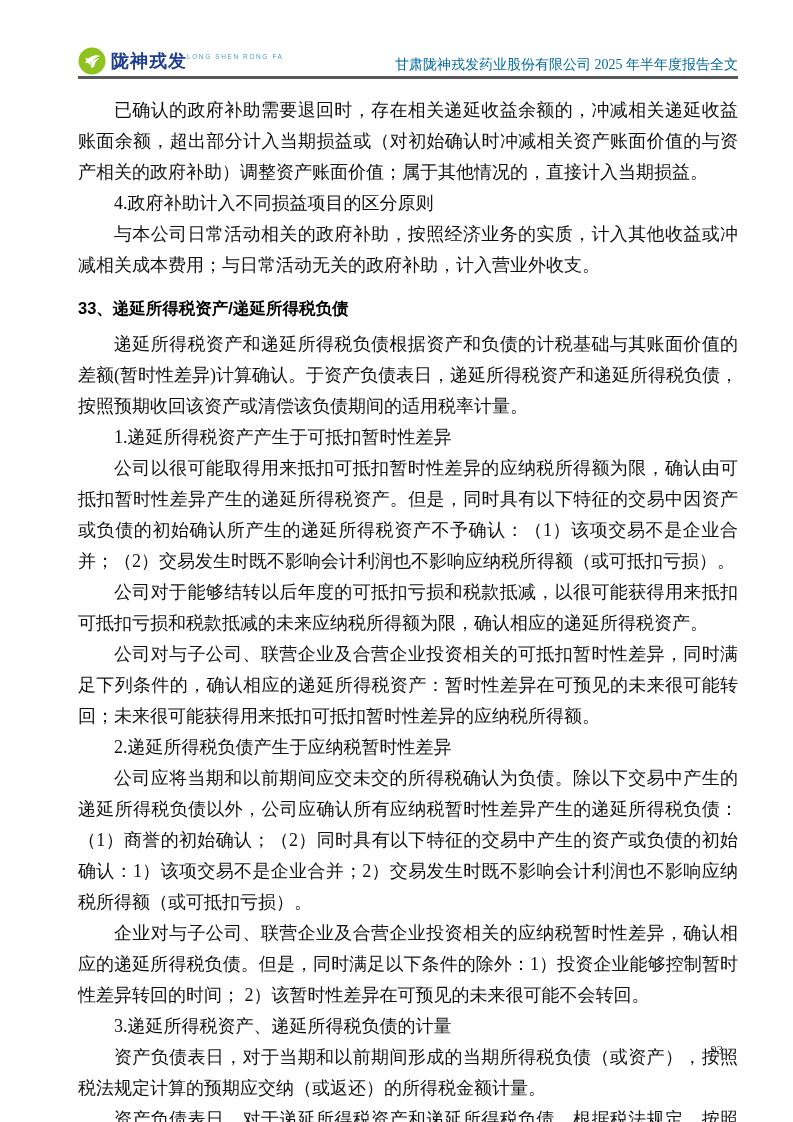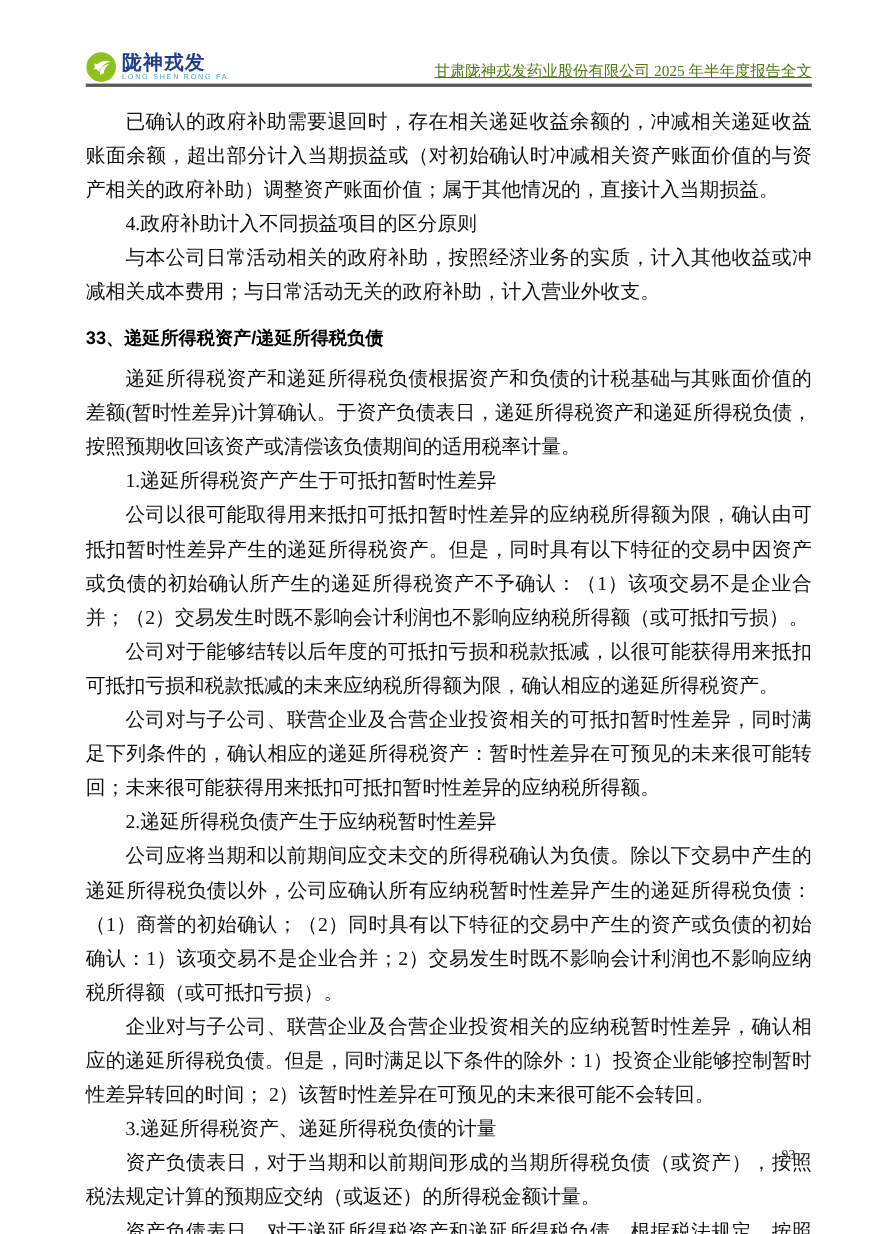--- a/index.html
+++ b/index.html
@@ -23,42 +23,41 @@
     display: flex;
     justify-content: space-between;
     align-items: flex-end;
   }
   .logo {
     display: flex;
     align-items: center;
     gap: 5px;
   }
   .logo-icon svg { display: block; }
-  .logo-text { display: flex; flex-direction: column; line-height: 1; }
+  .logo-text { display: flex; flex-direction: row; line-height: 1; }
   .logo-cn {
     font-family: "Liberation Sans", "DejaVu Sans", sans-serif;
     font-weight: bold;
     font-size: 18px;
     letter-spacing: 1px;
     color: #1f3e92;
   }
   .logo-en {
     font-family: "Liberation Sans", "DejaVu Sans", sans-serif;
     font-size: 6.5px;
     letter-spacing: 1.6px;
     color: #4ba0c8;
     margin-top: 2px;
     white-space: nowrap;
   }
   .header-title {
     font-size: 14px;
-    color: #4d7c0f;
+    color: #0369a1;
     white-space: nowrap;
     padding-bottom: 1px;
-    text-decoration: underline;
   }
   .header-rule {
     position: absolute;
     left: 78px;
     right: 55px;
     top: 76px;
     height: 3px;
     background: #58595b;
   }
   

